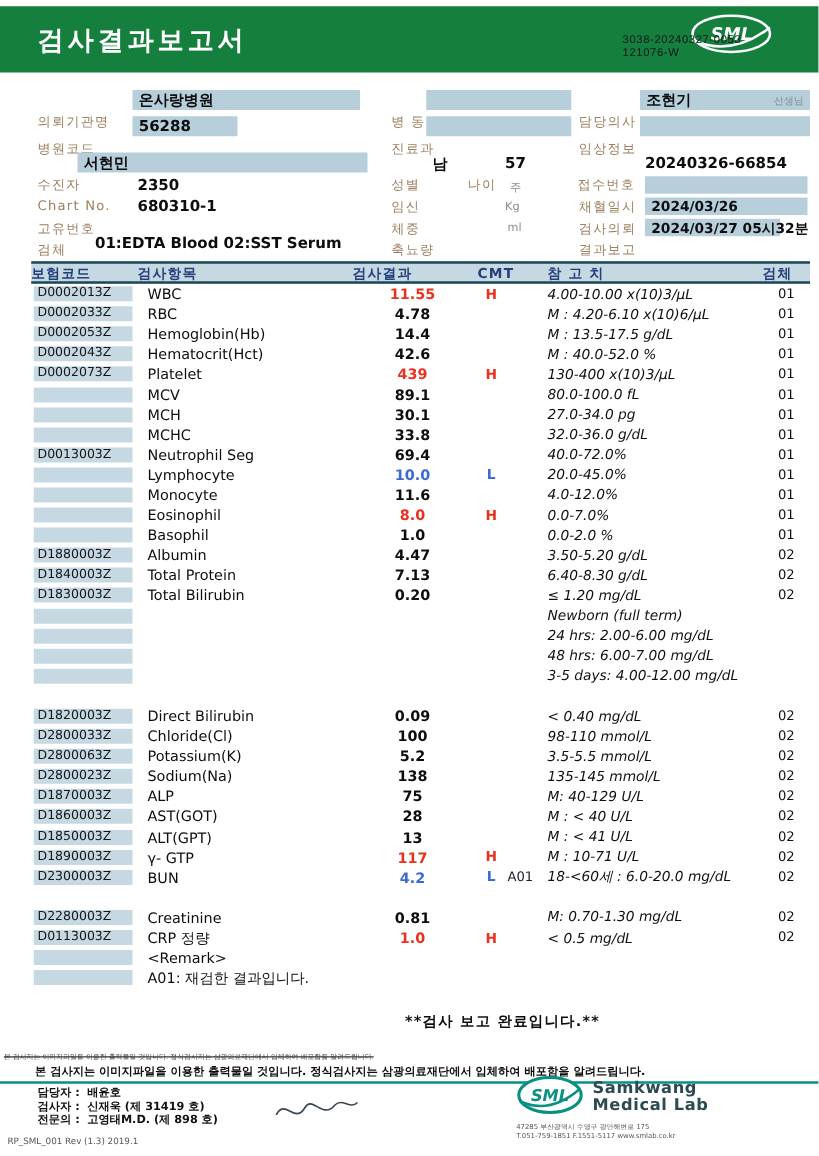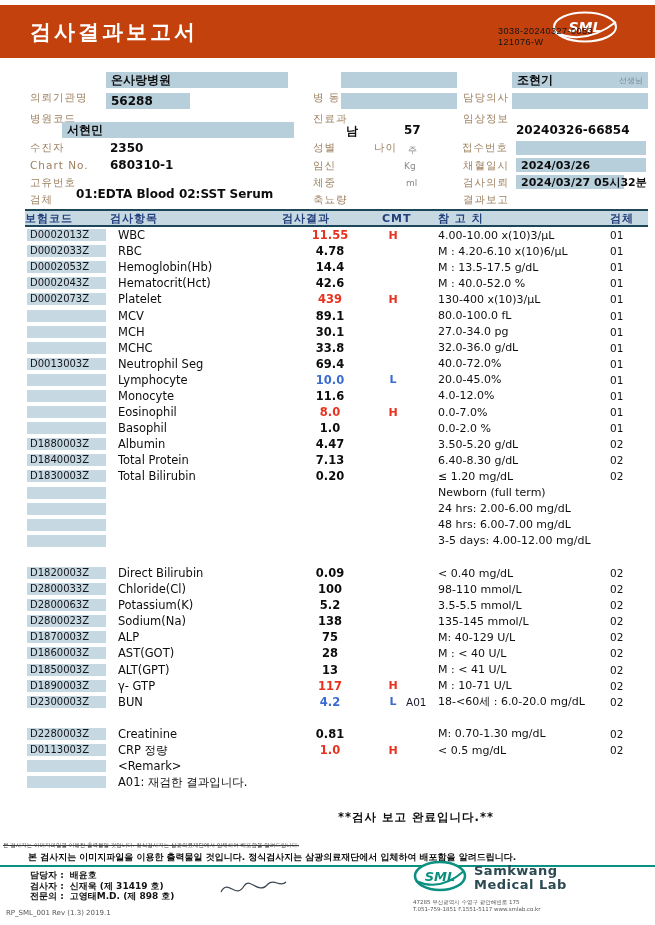--- a/index.html
+++ b/index.html
@@ -1,20 +1,20 @@
 <!DOCTYPE html>
 <html><head>
 <meta charset="utf-8">
 <style>
   html,body{margin:0;padding:0;background:#ffffff;}
   .page{position:relative;width:655px;height:925px;background:#ffffff;overflow:hidden;
         font-family:"DejaVu Sans","Liberation Sans",sans-serif;color:#111;}
 
   
-  .topband{position:absolute;left:0;top:5px;width:655px;height:53px;background:#c2410c;}
+  .topband{position:absolute;left:0;top:5px;width:655px;height:53px;background:#15803d;}
   .title{position:absolute;left:30px;top:13px;color:#ffffff;font-size:21px;font-weight:bold;letter-spacing:3px;}
   .hlogo{position:absolute;left:552px;top:6px;}
   .doc-num{position:absolute;left:498px;top:26px;z-index:3;color:#10151a;
            font-family:Liberation Sans, sans-serif;font-size:9px;line-height:1.25;letter-spacing:.5px;}
 
   
   .info{position:absolute;left:0;top:0;width:655px;height:925px;}
   .flabel{position:absolute;font-size:10.5px;color:#9c8060;letter-spacing:1px;white-space:nowrap;margin-top:16px;}
   .funit{position:absolute;font-size:9px;color:#8a8a8a;white-space:nowrap;}
   .fval{position:absolute;font-size:12px;font-weight:bold;color:#0d0d0d;white-space:nowrap;}
@@ -31,25 +31,25 @@
   .hw1{width:85px}.hw2{width:172px}.hw3{width:100px}.hw4{width:56px}.hw5{width:172px}.hw6{width:38px}
   .trow{display:flex;align-items:center;height:16.1px;}
   .cell{box-sizing:border-box;}
   .c-code{width:85px;padding-left:2px;}
   .pill{display:block;width:79px;height:12px;background:#c6d9e2;font-size:10px;line-height:12px;
         color:#15151a;padding-left:3px;box-sizing:border-box;white-space:nowrap;overflow:hidden;}
   .c-name{width:172px;font-size:11.5px;padding-left:8px;color:#0d0d0d;white-space:nowrap;}
   .c-result{width:100px;font-size:11.5px;font-weight:bold;text-align:center;padding-right:4px;color:#0d0d0d;}
   .c-flag{width:22px;font-size:11px;font-weight:bold;text-align:center;}
   .c-cmt{width:34px;font-size:10.5px;color:#1a1a2e;padding-left:2px;}
-  .c-ref{width:172px;font-size:11px;color:#101010;white-space:nowrap;}
-  .c-spec{width:38px;font-size:10.5px;text-align:left;color:#101010;}
+  .c-ref{width:172px;font-size:11px;color:#101010;white-space:nowrap;font-style:italic;}
+  .c-spec{width:38px;font-size:10.5px;text-align:center;color:#101010;}
   .hi{color:#e8321f;}
   .lo{color:#3a6bd0;}
-  .complete{position:absolute;left:338px;top:810px;font-size:11.5px;font-weight:bold;color:#0d0d0d;letter-spacing:1px;}
+  .complete{position:absolute;left:324px;top:810px;font-size:11.5px;font-weight:bold;color:#0d0d0d;letter-spacing:1px;}
 
   
   .notice-sm{position:absolute;left:3px;top:842px;width:650px;font-size:5.5px;color:#3a3a3a;
              white-space:nowrap;overflow:hidden;text-decoration:line-through;}
   .notice-bold{position:absolute;left:28px;top:851px;font-size:9px;font-weight:bold;color:#0d0d0d;white-space:nowrap;}
   .footer-rule{position:absolute;left:0;top:865px;width:655px;border-top:2px solid #0a9080;}
   .staff{position:absolute;left:30px;top:870px;font-size:9px;color:#111;line-height:10.5px;}
   .staff-line .slabel{font-weight:bold;}
   .staff-line .sname{font-weight:bold;margin-left:6px;}
   .sig{position:absolute;left:218px;top:874px;}

